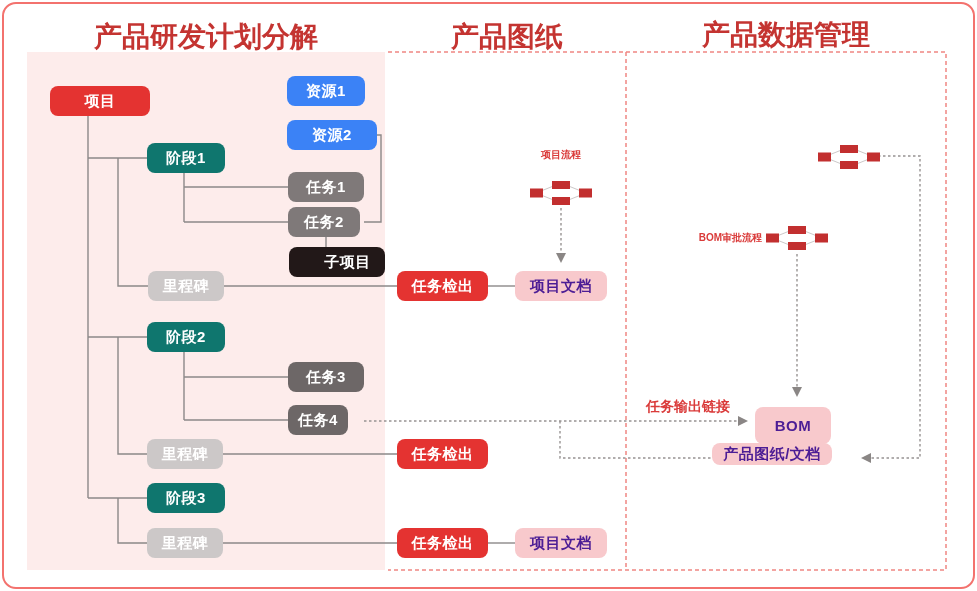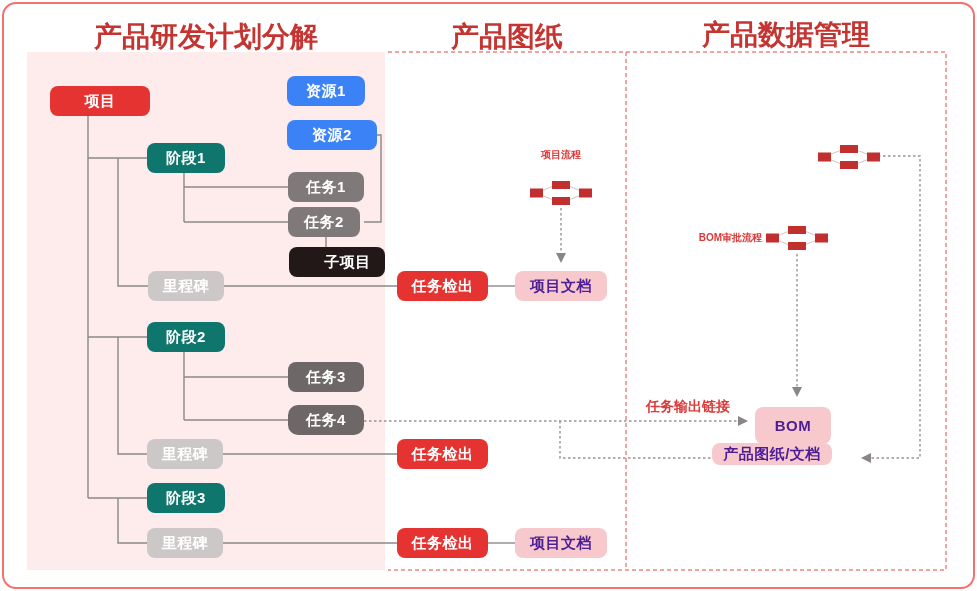--- a/index.html
+++ b/index.html
@@ -111,21 +111,21 @@
   <div class="box brick" style="left:287px; top:120px; width:90px; height:30px;">资源2</div>
 
   <div class="box coral" style="left:147px; top:143px; width:78px; height:30px;">阶段1</div>
   <div class="box gray" style="left:288px; top:172px; width:76px; height:30px;">任务1</div>
   <div class="box gray" style="left:288px; top:207px; width:72px; height:30px;">任务2</div>
   <div class="box blackbox" style="left:289px; top:247px; width:75px; height:30px;">子项目</div>
   <div class="box lightgray" style="left:148px; top:271px; width:76px; height:30px;">里程碑</div>
 
   <div class="box coral" style="left:147px; top:322px; width:78px; height:30px;">阶段2</div>
   <div class="box darkgray" style="left:288px; top:362px; width:76px; height:30px;">任务3</div>
-  <div class="box darkgray" style="left:288px; top:405px; width:76px; height:30px;border-radius:10px;">任务4</div>
+  <div class="box darkgray" style="left:288px; top:405px; width:60px; height:30px;">任务4</div>
   <div class="box lightgray" style="left:147px; top:439px; width:76px; height:30px;">里程碑</div>
 
   <div class="box coral" style="left:147px; top:483px; width:78px; height:30px;">阶段3</div>
   <div class="box lightgray" style="left:147px; top:528px; width:76px; height:30px;">里程碑</div>
 
   <div class="lbl" style="left:515px; top:148px; width:92px; text-align:center;">项目流程</div>
 
   <div class="box red" style="left:397px; top:271px; width:91px; height:30px;">任务检出</div>
   <div class="box pinkbox" style="left:515px; top:271px; width:92px; height:30px;">项目文档</div>
 

